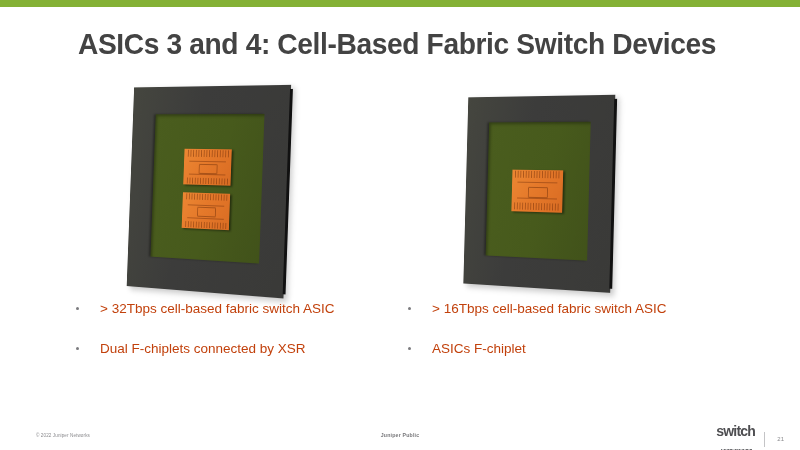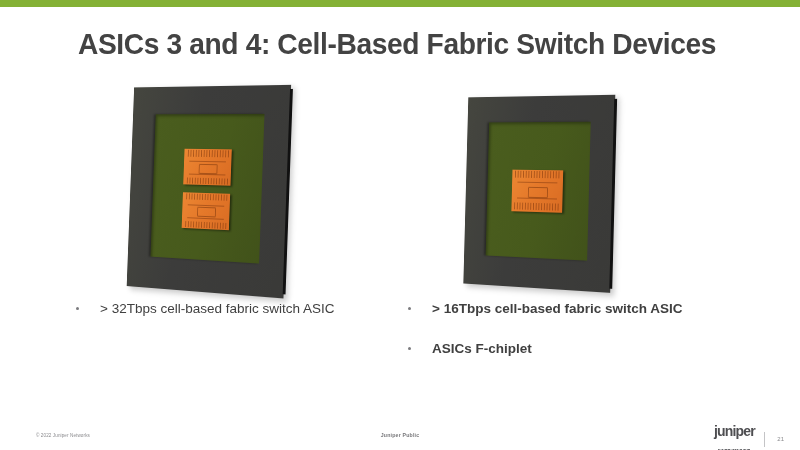--- a/index.html
+++ b/index.html
@@ -112,24 +112,24 @@
     left: 32%; top: 40%;
     width: 36%; height: 22%;
     border: 1px solid rgba(110,45,8,0.5);
     border-radius: 1px;
   }
 
   
   .bullets {
     position: absolute;
     font-size: 13.5px;
-    color: #404040;
+    color: #c2410c;
   }
   .bullets.col-left  { left: 76px;  top: 300px; width: 330px; }
-  .bullets.col-right { left: 408px; top: 300px; width: 330px; font-weight: bold; }
+  .bullets.col-right { left: 408px; top: 300px; width: 330px; }
 
   .bullet-row {
     display: flex;
     align-items: flex-start;
     margin-bottom: 22px;
   }
   .bullet-dot {
     flex: 0 0 auto;
     width: 3px; height: 3px;
     border-radius: 50%;
@@ -238,37 +238,41 @@
       </div>
     </div>
   </div>
 </div>
 
 <div class="bullets col-left">
   <div class="bullet-row">
     <span class="bullet-dot"></span>
     <span class="bullet-text">&gt; 32Tbps cell-based fabric switch ASIC</span>
   </div>
+  <div class="bullet-row">
+    <span class="bullet-dot"></span>
+    <span class="bullet-text">Dual F-chiplets connected by XSR</span>
+  </div>
 </div>
 
 <div class="bullets col-right">
   <div class="bullet-row">
     <span class="bullet-dot"></span>
     <span class="bullet-text">&gt; 16Tbps cell-based fabric switch ASIC</span>
   </div>
   <div class="bullet-row">
     <span class="bullet-dot"></span>
     <span class="bullet-text">ASICs F-chiplet</span>
   </div>
 </div>
 
 <div class="footer-copyright">© 2022 Juniper Networks</div>
 
 <div class="footer-center">Juniper Public</div>
 
 <div class="footer-right">
   <div class="logo-block">
-    <div class="logo-word">juniper</div>
+    <div class="logo-word">switch</div>
     <div class="logo-sub">NETWORKS</div>
   </div>
   <div class="footer-divider"></div>
   <div class="page-number">21</div>
 </div>
 
 </body></html>

